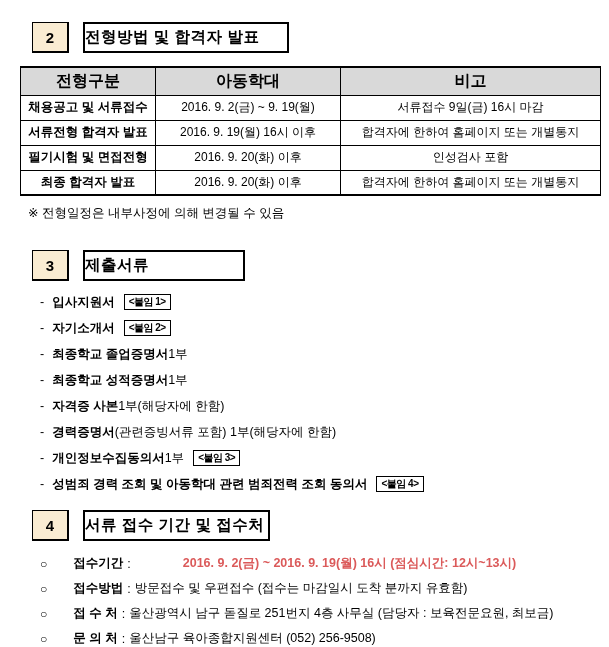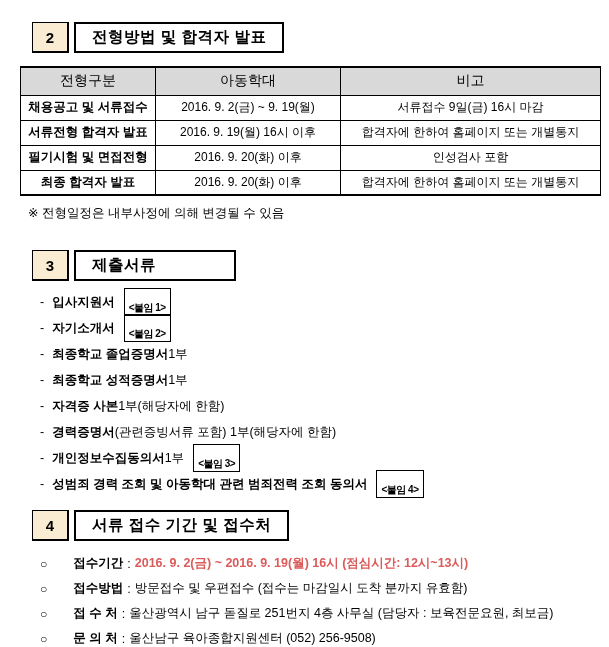--- a/index.html
+++ b/index.html
@@ -16,25 +16,25 @@
   .section-header { display: flex; align-items: stretch; margin-left: 32px; height: 31px; }
   .num-box {
     width: 37px;
     display: flex; align-items: center; justify-content: center;
     background: #FAECD2;
     border: solid #000;
     border-width: 1px 2px 2px 1px;
     font-weight: bold; font-size: 15px;
   }
   .title-box {
-    margin-left: 5px;
+    margin-left: 14px;
     border: 2px solid #000;
     background: #fff;
     display: flex; align-items: center;
-    padding: 0 16px;
+    padding: 0 0;
     font-weight: bold; font-size: 15.5px;
     letter-spacing: 0.5px;
     white-space: nowrap;
   }
   .title-w2 { min-width: 206px; }
   .title-w3 { min-width: 162px; }
   .title-w4 { min-width: 187px; }
 
   
   table.sched {
@@ -45,52 +45,52 @@
     table-layout: fixed;
   }
   table.sched th, table.sched td {
     border: 1px solid #000;
     text-align: center;
     white-space: nowrap;
     overflow: hidden;
   }
   table.sched th {
     background: #D9D9D9;
-    font-size: 14px; font-weight: normal;
+    font-size: 16px; font-weight: bold;
     height: 28px;
   }
   table.sched td { font-size: 12px; height: 25px; }
   table.sched td.c0 { font-weight: bold; font-size: 12.5px; }
   .col0 { width: 135px; } .col1 { width: 185px; } .col2 { width: 260px; }
 
   .table-note { margin: 9px 0 0 28px; font-size: 12.5px; height: 15px; }
 
   
   .sec3-gap { margin-top: 30px; }
   .doc-list { margin-top: 8px; }
   .doc-item { margin-left: 40px; height: 26px; display: flex; align-items: center; font-size: 12.5px; white-space: nowrap; }
   .dash { margin-right: 8px; }
   .b { font-weight: bold; }
   .tag {
     margin-left: 9px;
     border: 1px solid #000;
     font-size: 10px; font-weight: bold;
-    padding: 12px 4px 1px 4px;
+    padding: 0px 4px 1px 4px;
     letter-spacing: -0.5px;
     line-height: 13px;
   }
 
   
   .sec4-gap { margin-top: 13px; }
   .info-list { margin-top: 10px; }
   .info-item { margin-left: 40px; height: 25px; display: flex; align-items: center; font-size: 12.5px; white-space: nowrap; }
   .bullet { margin-right: 8px; font-size: 12px; }
   .info-label { font-weight: bold; margin-left: 18px; }
   .sep { margin: 0 4px; }
-  .red-val { color: #DB5A5A; font-weight: bold; }
+  .red-val { color: #DB5A5A; font-weight: bold; margin-left: 48px; }
 </style>
 </head>
 <body>
 
 <div class="section-header">
   <div class="num-box">2</div>
   <div class="title-box title-w2">전형방법 및 합격자 발표</div>
 </div>
 
 <table class="sched">

